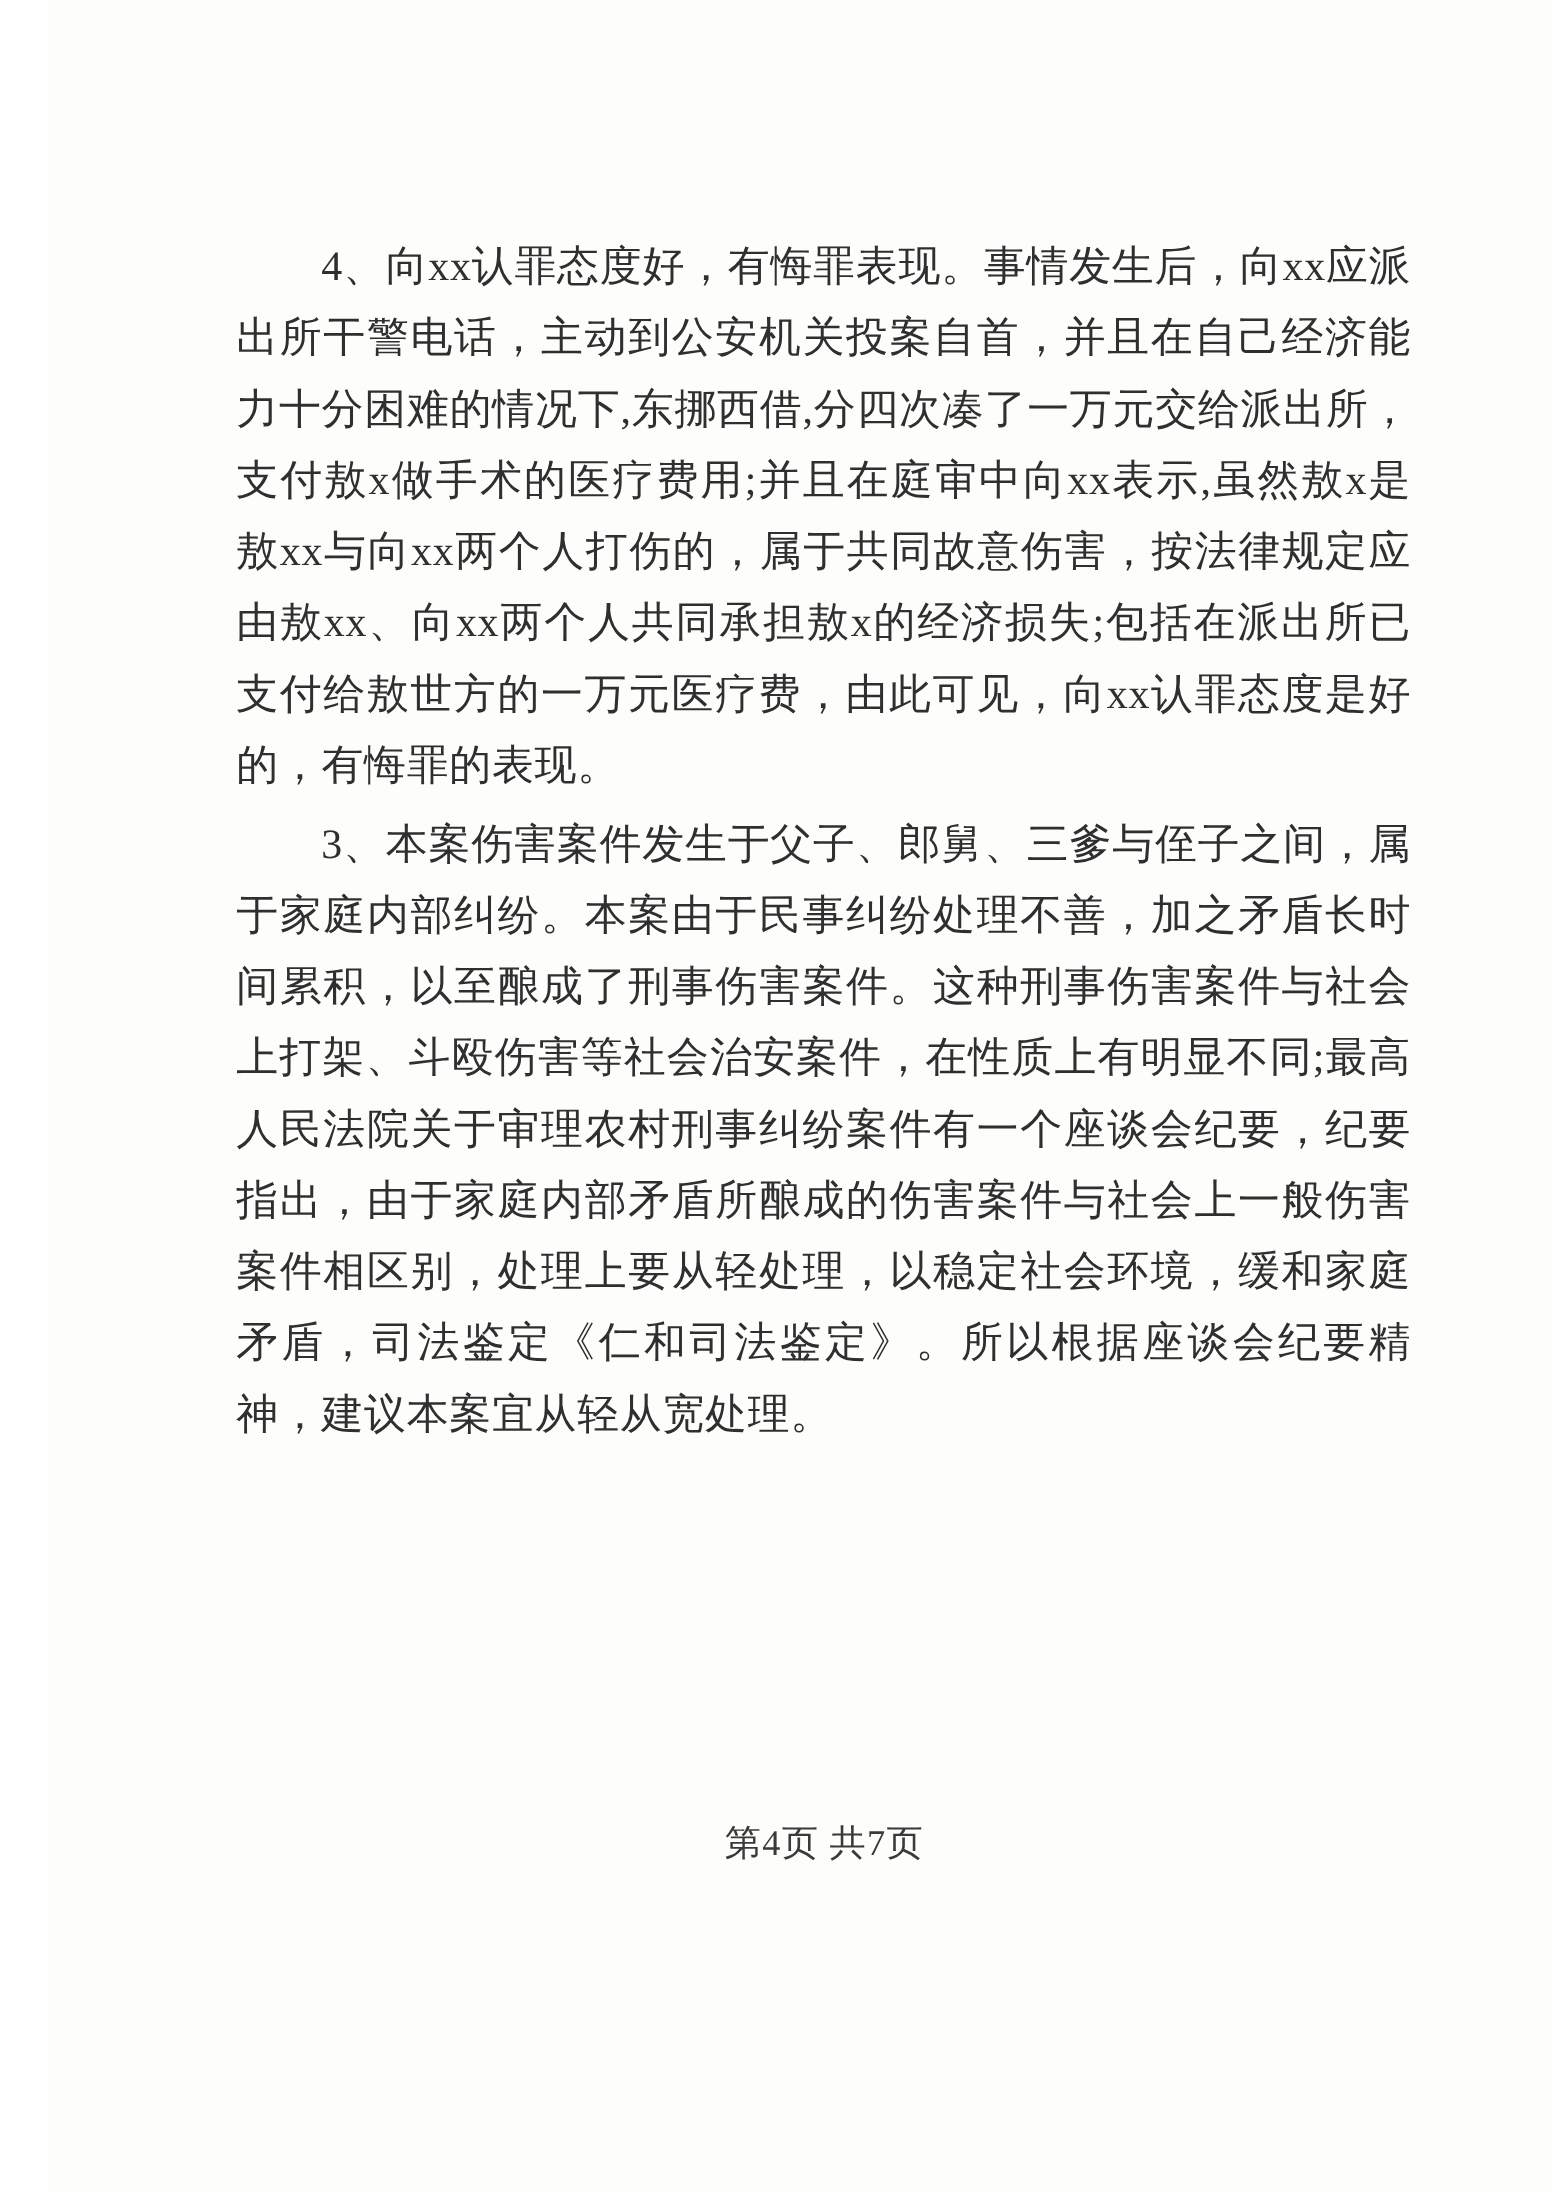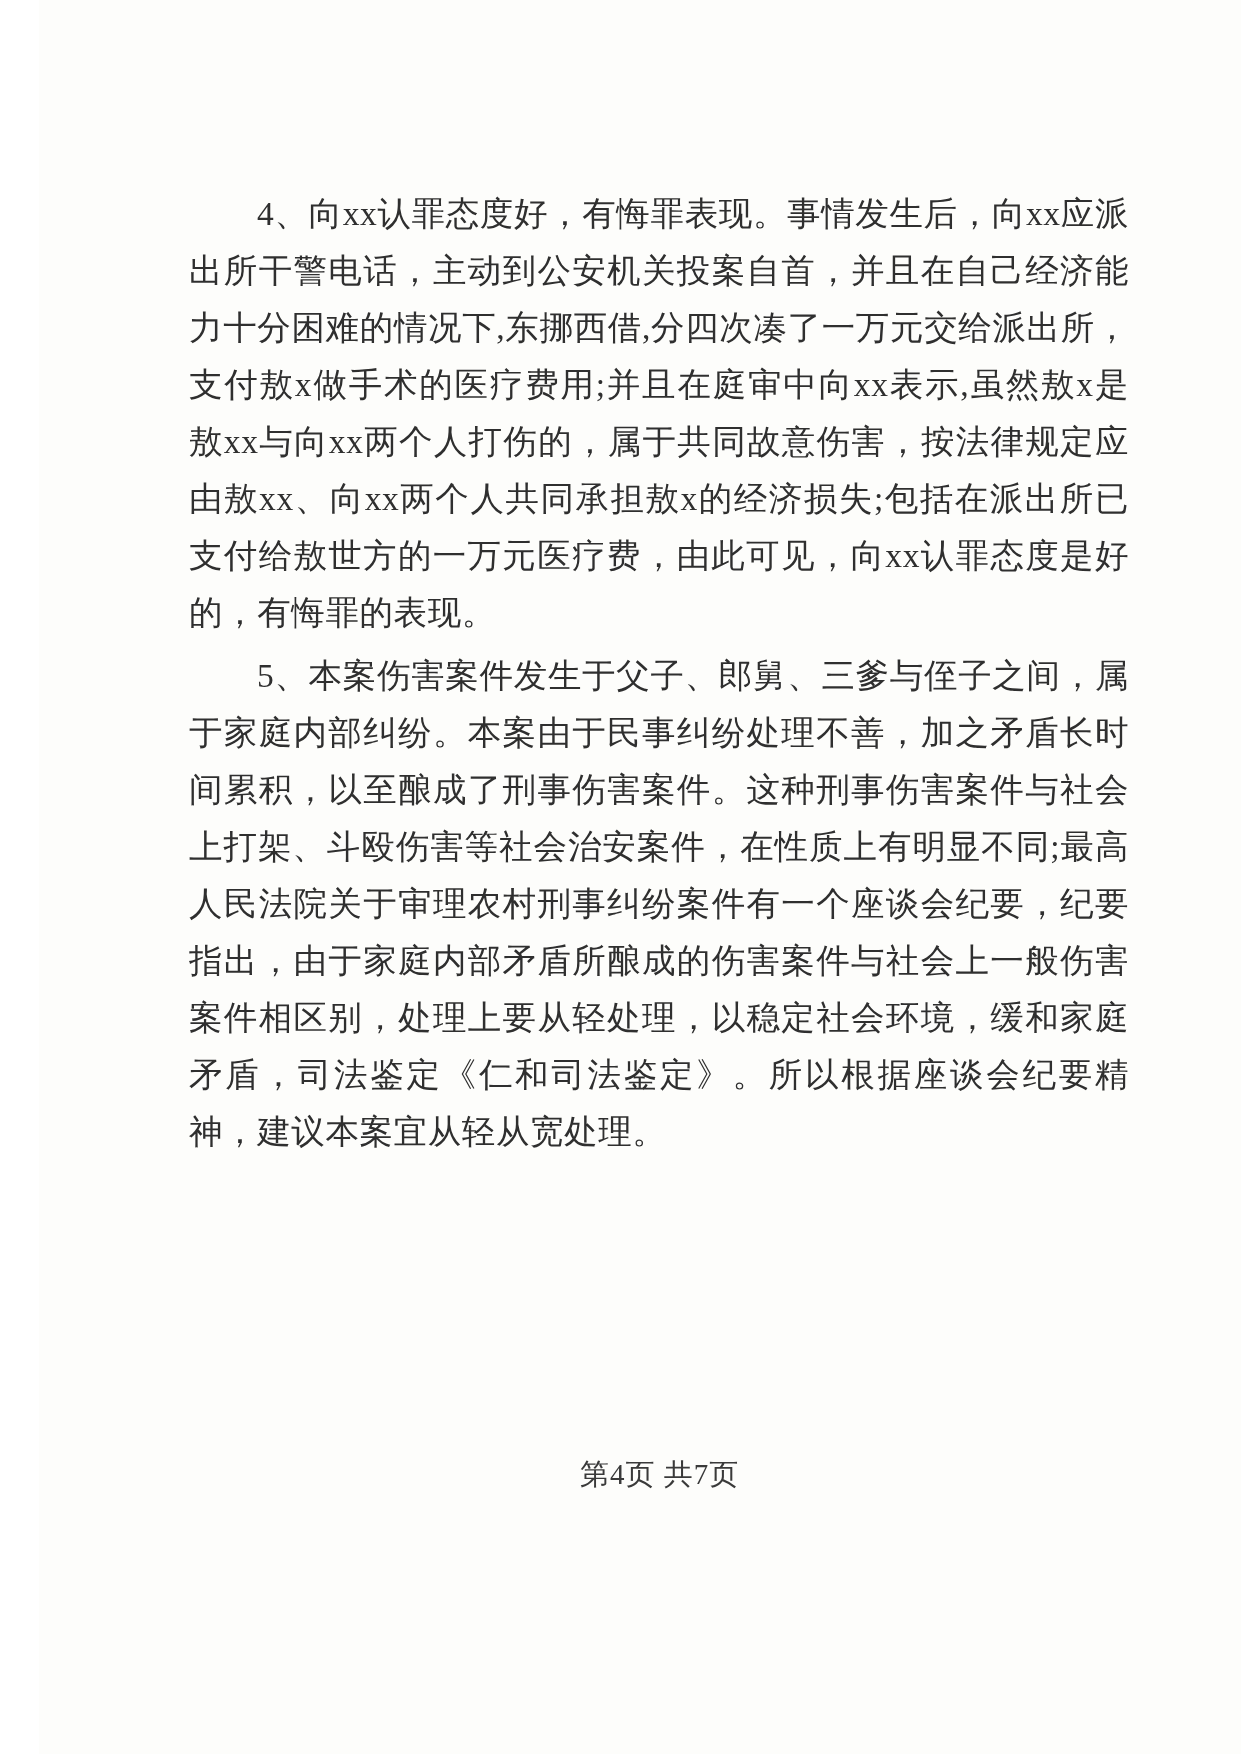--- a/index.html
+++ b/index.html
@@ -57,20 +57,20 @@
     display: inline-block;
   }
 </style>
 </head>
 <body>
 
 <div class="page">
 
   <div class="content">
     <p class="para">4、向xx认罪态度好，有悔罪表现。事情发生后，向xx应派出所干警电话，主动到公安机关投案自首，并且在自己经济能力十分困难的情况下,东挪西借,分四次凑了一万元交给派出所，支付敖x做手术的医疗费用;并且在庭审中向xx表示,虽然敖x是敖xx与向xx两个人打伤的，属于共同故意伤害，按法律规定应由敖xx、向xx两个人共同承担敖x的经济损失;包括在派出所已支付给敖世方的一万元医疗费，由此可见，向xx认罪态度是好的，有悔罪的表现。</p>
-    <p class="para">5、本案伤害案件发生于父子、郎舅、三爹与侄子之间，属于家庭内部纠纷。本案由于民事纠纷处理不善，加之矛盾长时间累积，以至酿成了刑事伤害案件。这种刑事伤害案件与社会上打架、斗殴伤害等社会治安案件，在性质上有明显不同;最高人民法院关于审理农村刑事纠纷案件有一个座谈会纪要，纪要指出，由于家庭内部矛盾所酿成的伤害案件与社会上一般伤害案件相区别，处理上要从轻处理，以稳定社会环境，缓和家庭矛盾，司法鉴定《仁和司法鉴定》。所以根据座谈会纪要精神，建议本案宜从轻从宽处理。</p>
+    <p class="para">3、本案伤害案件发生于父子、郎舅、三爹与侄子之间，属于家庭内部纠纷。本案由于民事纠纷处理不善，加之矛盾长时间累积，以至酿成了刑事伤害案件。这种刑事伤害案件与社会上打架、斗殴伤害等社会治安案件，在性质上有明显不同;最高人民法院关于审理农村刑事纠纷案件有一个座谈会纪要，纪要指出，由于家庭内部矛盾所酿成的伤害案件与社会上一般伤害案件相区别，处理上要从轻处理，以稳定社会环境，缓和家庭矛盾，司法鉴定《仁和司法鉴定》。所以根据座谈会纪要精神，建议本案宜从轻从宽处理。</p>
   </div>
 
   <div class="footer">
     <span>第4页 共7页</span>
   </div>
 
 </div>
 
 </body></html>

